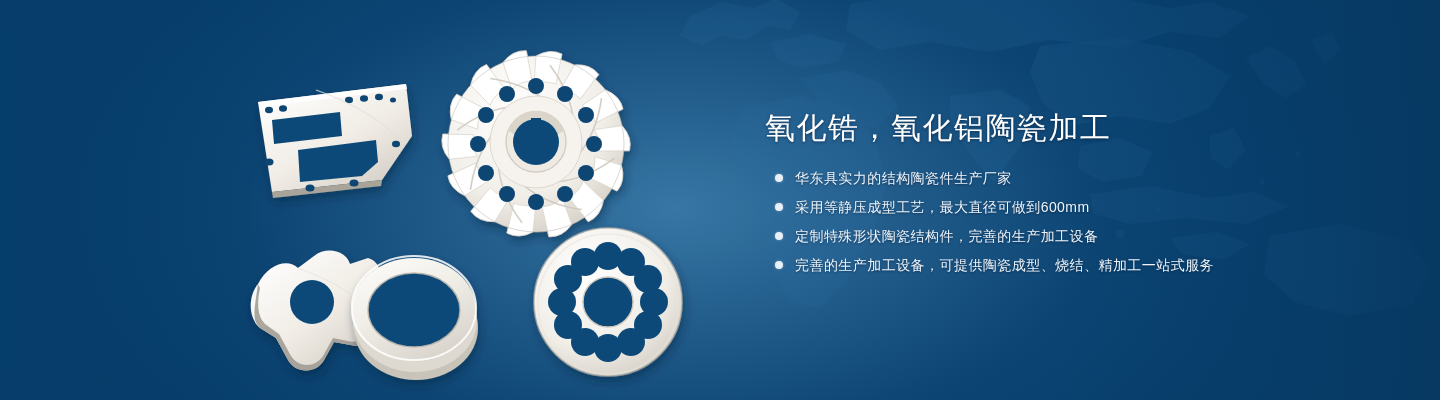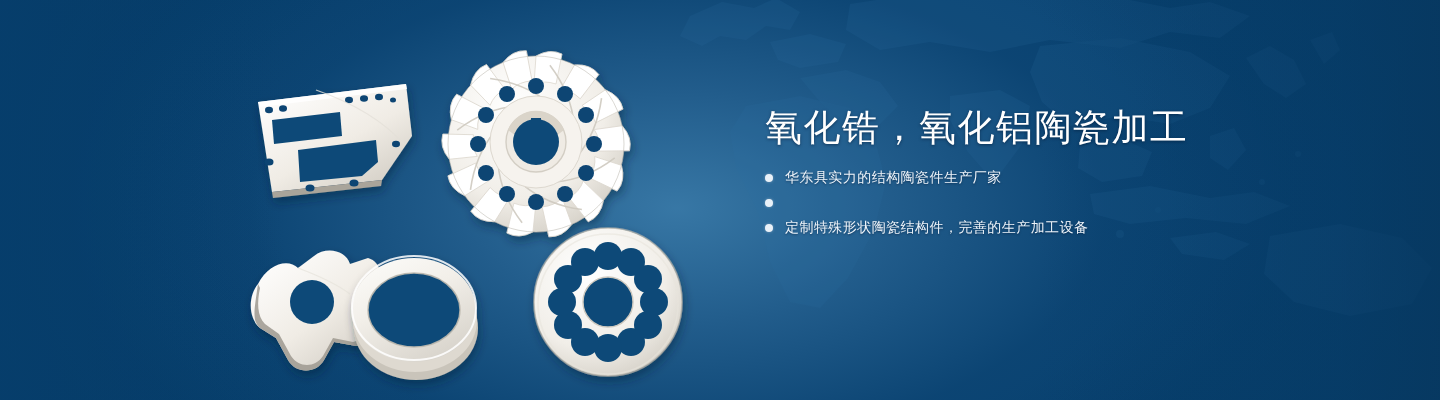--- a/index.html
+++ b/index.html
@@ -75,33 +75,32 @@
 
   
   .copy {
     position: absolute;
     left: 765px;
     top: 108px;
     width: 620px;
   }
   .headline {
     color: #ffffff;
-    font-size: 37px;
+    font-size: 30px;
     line-height: 40px;
     letter-spacing: 1.5px;
     font-weight: 400;
     margin: 0 0 22px 0;
     text-shadow: 0 1px 3px rgba(0,20,45,0.55);
     white-space: nowrap;
   }
   .bullets {
     list-style: none;
-    margin: 0;
+    margin: 10px;
     padding: 0;
-    font-family: Liberation Serif, serif;
   }
   .bullets li {
     display: flex;
     align-items: center;
     color: #eef4fa;
     font-size: 14px;
     line-height: 16px;
     letter-spacing: 0.45px;
     margin-bottom: 13px;
     white-space: nowrap;
@@ -331,21 +330,26 @@
   <div class="copy">
     <h1 class="headline">氧化锆，氧化铝陶瓷加工</h1>
 
     <ul class="bullets">
       <li>
         <span class="dot"></span>
         <span>华东具实力的结构陶瓷件生产厂家</span>
       </li>
       <li>
         <span class="dot"></span>
+        <span>采用等静压成型工艺，最大直径可做到600mm</span>
       </li>
       <li>
         <span class="dot"></span>
         <span>定制特殊形状陶瓷结构件，完善的生产加工设备</span>
       </li>
+      <li>
+        <span class="dot"></span>
+        <span>完善的生产加工设备，可提供陶瓷成型、烧结、精加工一站式服务</span>
+      </li>
     </ul>
   </div>
 
 </div>
 
 </body></html>

